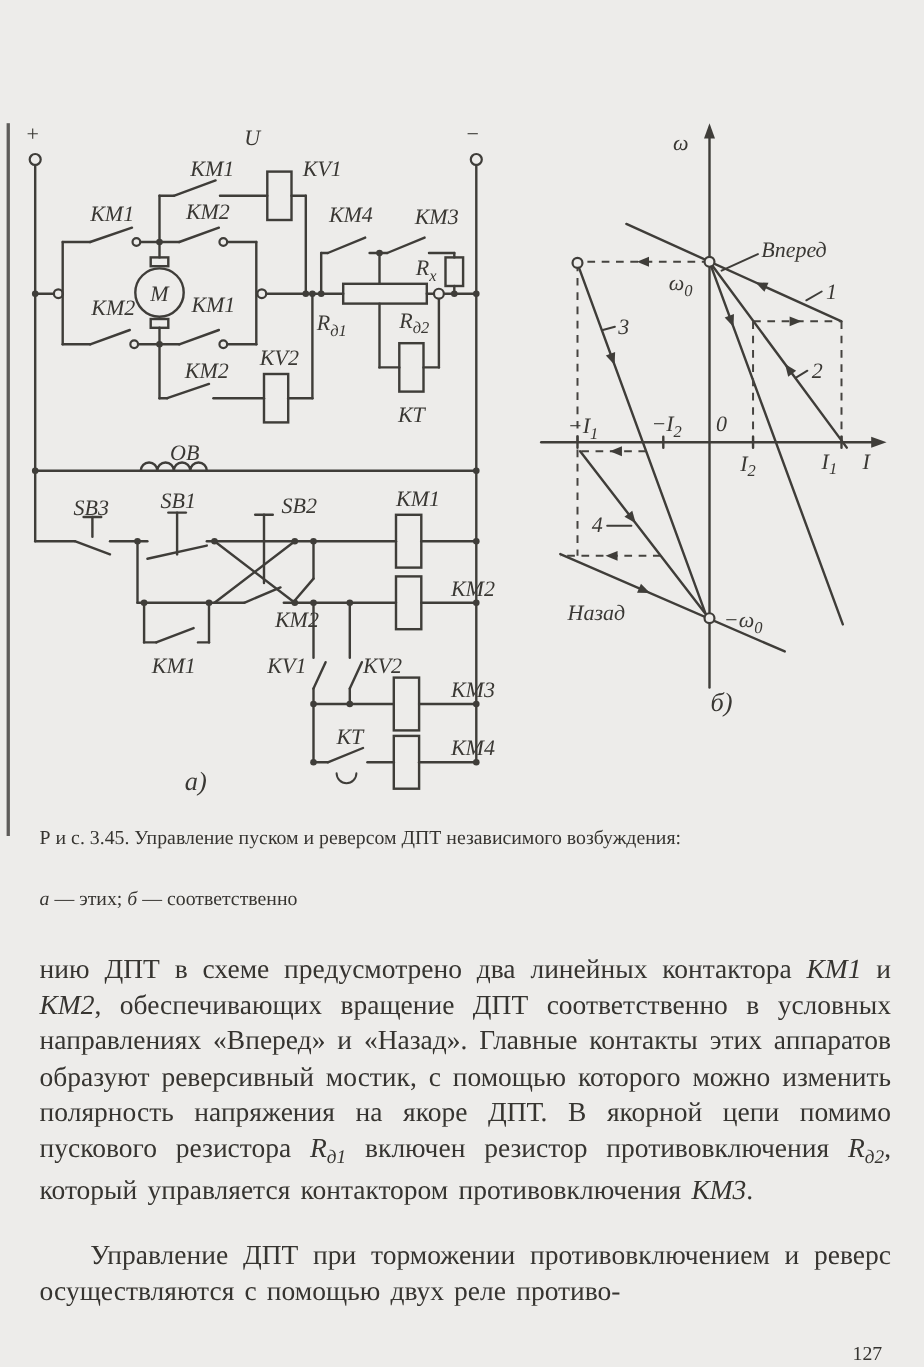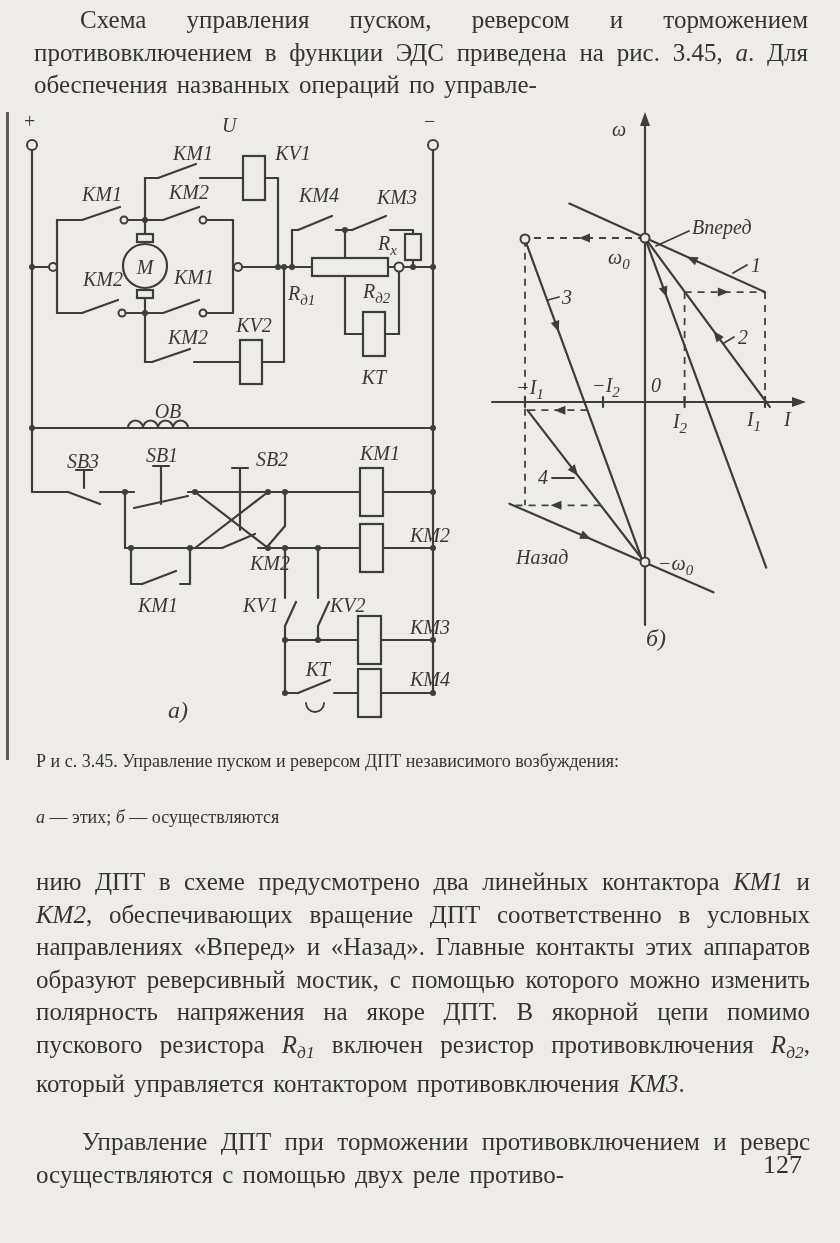--- a/index.html
+++ b/index.html
@@ -6,41 +6,40 @@
   .page{position:relative;width:840px;height:1243px;background:#edecea;
         font-family:"Liberation Serif",serif;color:#363430;overflow:hidden;}
   .gutter{position:absolute;left:6px;top:112px;width:3px;height:648px;background:#2e2c29;opacity:.75;}
   .para{position:absolute;text-align:justify;font-size:25px;line-height:32.5px;word-spacing:3px;}
   .indent{text-indent:46px;}
   .seg-n{font-style:normal}
   .seg-i{font-style:italic}
   .seg-sub{font-style:italic;font-size:0.7em;vertical-align:-0.28em;}
   .caption{position:absolute;left:36px;top:748px;width:752px;font-size:18px;line-height:26px;}
   .caption-note{position:absolute;left:36px;top:806px;width:752px;font-size:18px;line-height:22px;}
-  .pagenum{position:absolute;right:38px;top:1150px;font-size:26px;}
+  .pagenum{position:absolute;right:38px;top:1220px;font-size:18px;}
   svg{position:absolute;}
   svg .wire{stroke:#3f3d39;stroke-width:2.2;fill:none;stroke-linecap:round;}
   svg .thin{stroke:#3f3d39;stroke-width:1.8;fill:none;stroke-linecap:round;}
   svg .dash{stroke:#45433f;stroke-width:1.8;fill:none;stroke-dasharray:7 6;}
   svg .dot{fill:#3f3d39;stroke:none;}
   svg .term{fill:#edecea;stroke:#3f3d39;stroke-width:2;}
   svg .box{fill:none;stroke:#3f3d39;stroke-width:2.2;}
   svg .arrowhead{fill:#3f3d39;stroke:none;}
   svg text{font-family:"Liberation Serif",serif;font-style:italic;fill:#3a3834;font-size:20px;}
   svg text.up{font-style:normal;}
   svg .tsub{font-size:15px;}
   svg text.big{font-size:24px;}
 </style>
 </head>
 <body>
 
 <div class="page">
   <div class="gutter"></div>
 
-  <div class="para indent" style="left:34px;top:4px;width:774px;"><span class="seg-n">Схема управления пуском, реверсом и торможением противовключением в функции ЭДС приведена на рис. 3.45, </span><span class="seg-i">а</span><span class="seg-n">. Для обеспечения названных операций по управле-</span></div>
 
   <svg style="left:0;top:100px;" width="460" height="640" viewBox="0 0 460 640">
 
     <g>
       <text class="up" x="24" y="28" font-size="26">+</text>
       <text class="up" x="424" y="28" font-size="30">−</text>
       <text x="222" y="32" font-size="22">U</text>
       <circle class="term" cx="32" cy="45" r="5"></circle>
       <circle class="term" cx="433" cy="45" r="5"></circle>
       <line class="wire" x1="32" y1="50" x2="32" y2="392"></line>
@@ -313,19 +312,19 @@
       <line class="thin" x1="277" y1="165" x2="263" y2="173"></line>
       <line class="thin" x1="264" y1="237" x2="254" y2="243"></line>
       <line class="thin" x1="89" y1="197" x2="78" y2="200"></line>
       <line class="thin" x1="82" y1="378" x2="104" y2="378"></line>
     </g>
 
     <text class="big" x="186" y="546" text-anchor="middle">б)</text>
   </svg>
 
   <div class="caption">Р и с. 3.45. Управление пуском и реверсом ДПТ независимого возбуждения:</div>
-  <div class="caption-note"><span class="seg-i">а</span><span class="seg-n"> — этих; </span><span class="seg-i">б</span><span class="seg-n"> — осуществляются</span></div>
+  <div class="caption-note"><span class="seg-i">а</span><span class="seg-n"> — этих; </span><span class="seg-i">б</span><span class="seg-n"> — соответственно</span></div>
 
   <div class="para" style="left:36px;top:866px;width:774px;"><span class="seg-n">нию ДПТ в схеме предусмотрено два линейных контактора </span><span class="seg-i">КМ1</span><span class="seg-n"> и </span><span class="seg-i">КМ2</span><span class="seg-n">, обеспечивающих вращение ДПТ соответственно в условных направлениях «Вперед» и «Назад». Главные контакты этих аппаратов образуют реверсивный мостик, с помощью которого можно изменить полярность напряжения на якоре ДПТ. В якорной цепи помимо пускового резистора </span><span class="seg-i">R</span><span class="seg-sub">д1</span><span class="seg-n"> включен резистор противовключения </span><span class="seg-i">R</span><span class="seg-sub">д2</span><span class="seg-n">, который управляется контактором противовключения </span><span class="seg-i">КМ3</span><span class="seg-n">.</span></div>
   <div class="para indent" style="left:36px;top:1126px;width:774px;"><span class="seg-n">Управление ДПТ при торможении противовключением и реверс осуществляются с помощью двух реле противо-</span></div>
 
   <div class="pagenum">127</div>
 </div>
 
 </body></html>

